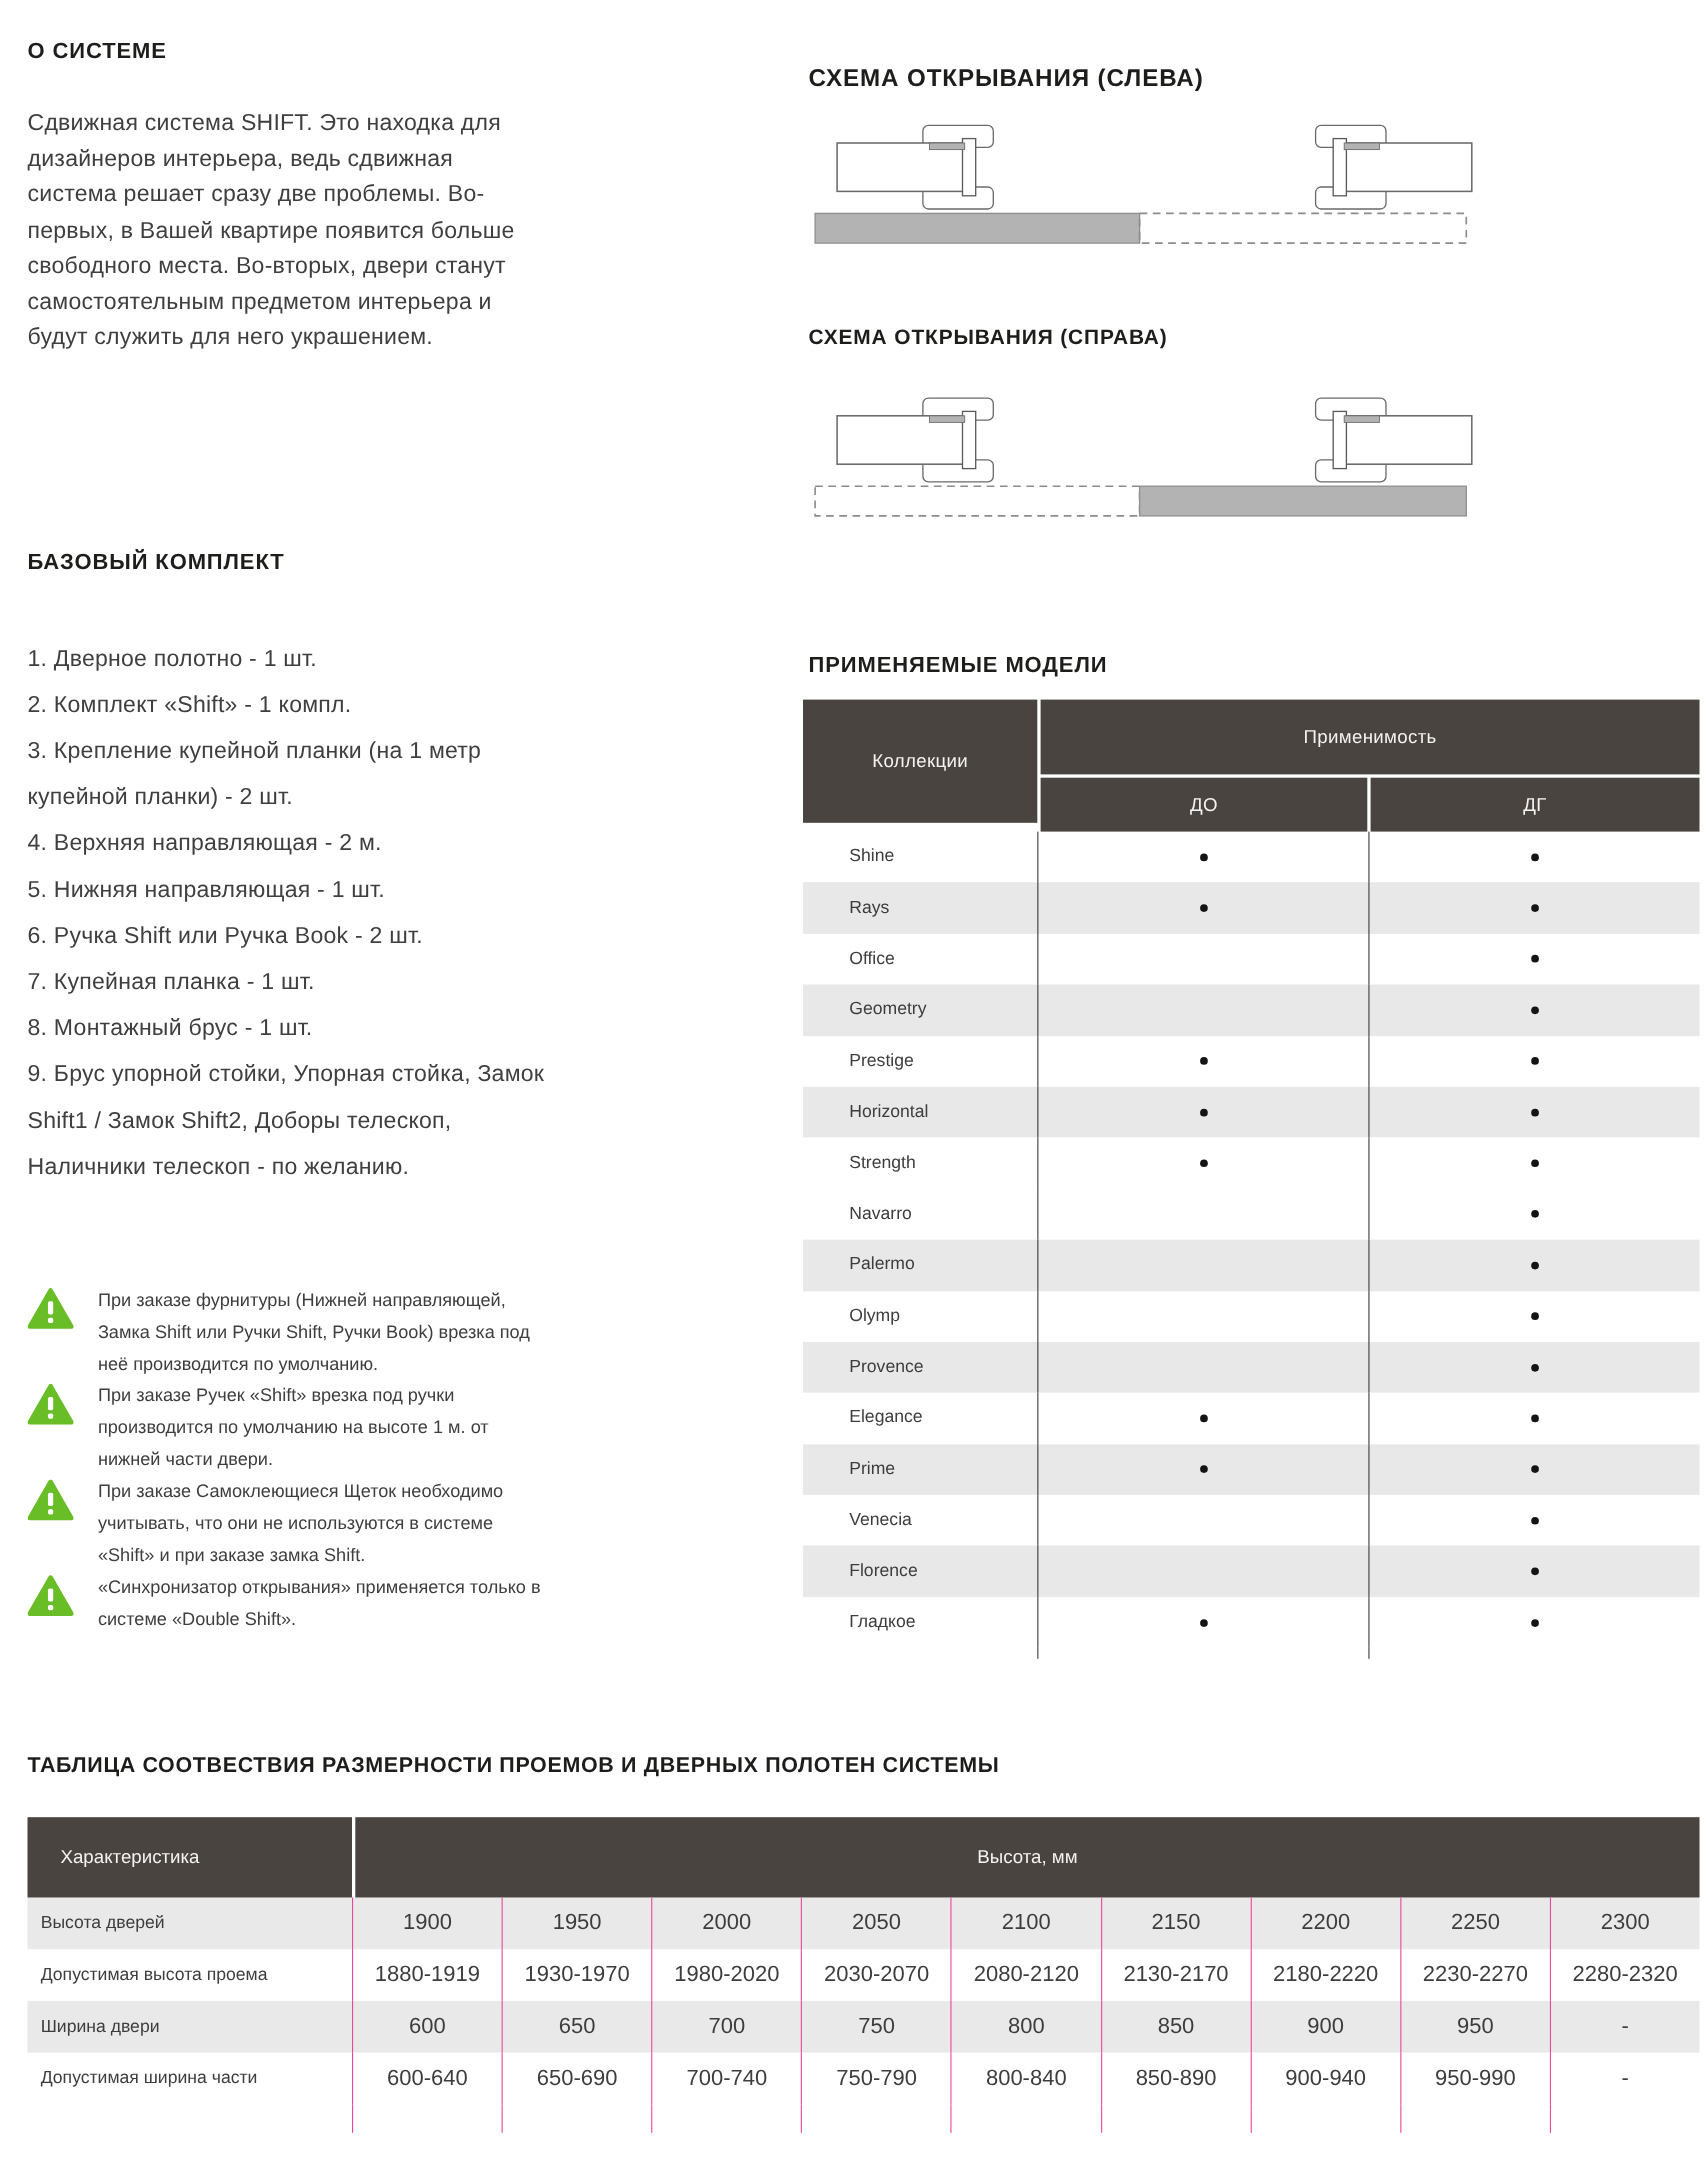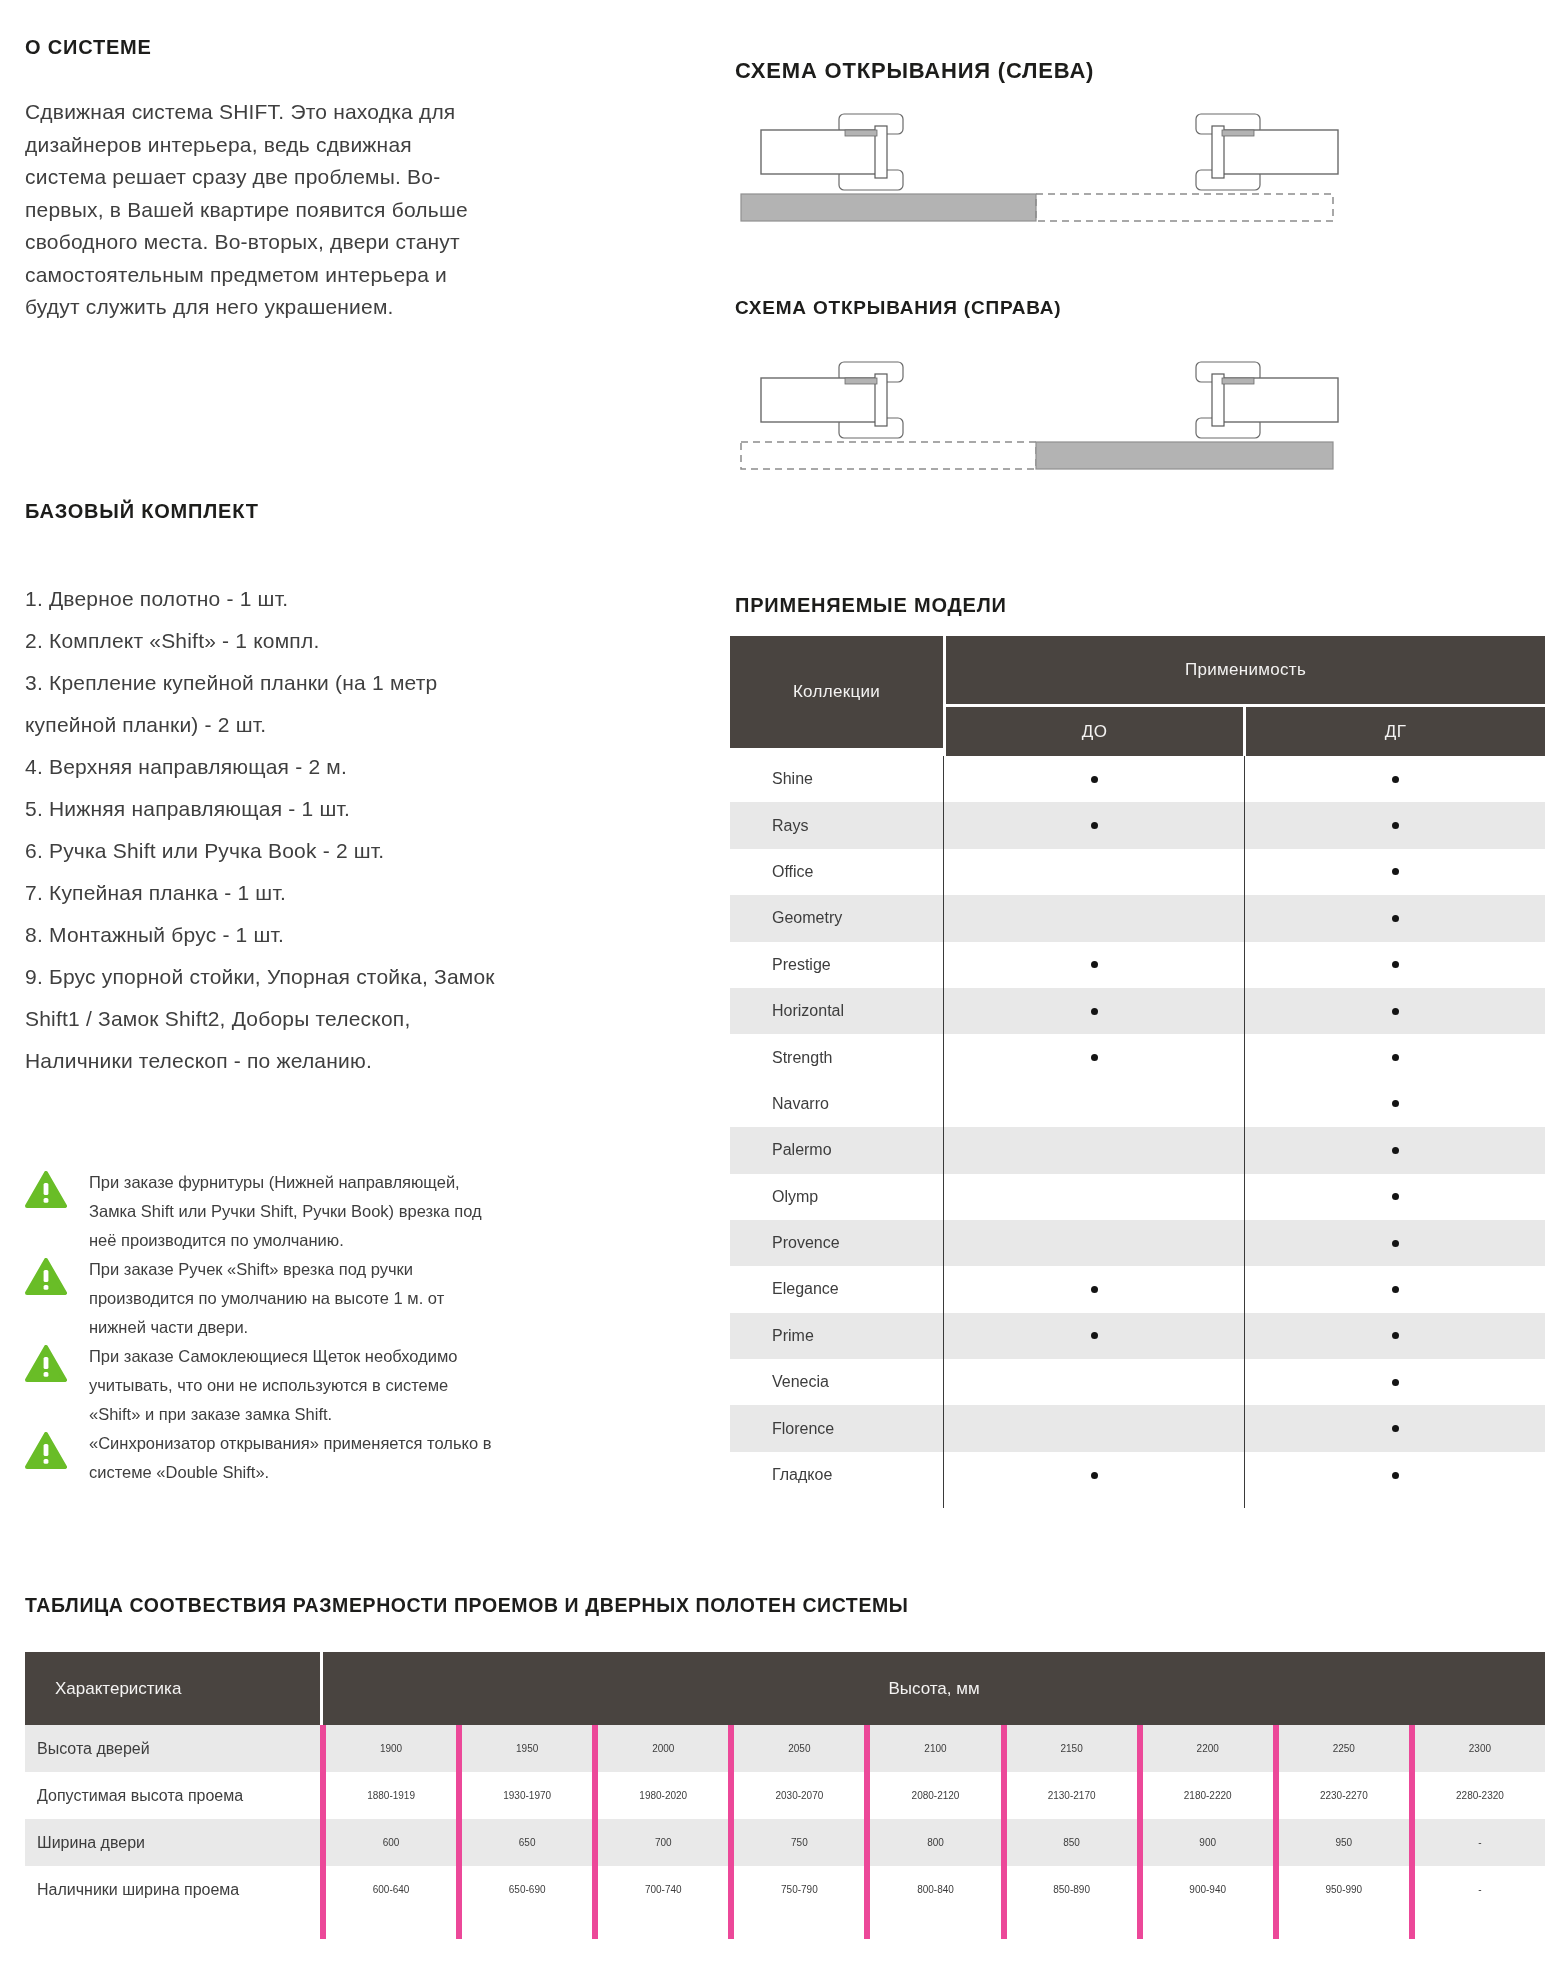--- a/index.html
+++ b/index.html
@@ -48,21 +48,21 @@
 
   
   #dims-title{left:25px;top:1594px;font-size:19.5px;letter-spacing:.6px;}
   #dims-table{left:25px;top:1652px;width:1520px;}
   .d-header{display:flex;gap:3px;height:73px;}
   .d-hlabel{width:295px;background:#494440;color:#f4f3f2;display:flex;align-items:center;padding-left:30px;box-sizing:border-box;font-size:17px;}
   .d-hgroup{flex:1;background:#494440;color:#f4f3f2;display:flex;align-items:center;justify-content:center;font-size:17px;}
   .d-row{display:grid;grid-template-columns:295px repeat(9,1fr);height:47px;}
   .d-row.shaded{background:#e9e9e9;}
   .d-label{display:flex;align-items:center;padding-left:12px;font-size:16px;color:#3d3d3d;}
-  .d-cell{display:flex;align-items:center;justify-content:center;font-size:10px;color:#3d3d3d;border-left:6px solid #ec4899;}
+  .d-cell{display:flex;align-items:center;justify-content:center;font-size:20px;color:#3d3d3d;border-left:1px solid #ec4899;}
   .d-tail{height:26px;}
   .d-tail .d-cell{background:transparent;}
 </style>
 </head>
 <body>
 
 <div class="abs h" id="about-title">О СИСТЕМЕ</div>
 <div class="abs" id="about-text">Сдвижная система SHIFT.  Это  находка для дизайнеров интерьера, ведь сдвижная система решает сразу две проблемы. Во-первых, в Вашей квартире появится больше свободного места. Во-вторых, двери станут самостоятельным предметом интерьера и будут служить для него украшением.</div>
 
 <div class="abs h" id="kit-title">БАЗОВЫЙ КОМПЛЕКТ</div>
@@ -343,21 +343,21 @@
         <div class="d-cell">650</div>
         <div class="d-cell">700</div>
         <div class="d-cell">750</div>
         <div class="d-cell">800</div>
         <div class="d-cell">850</div>
         <div class="d-cell">900</div>
         <div class="d-cell">950</div>
         <div class="d-cell">-</div>
       </div>
       <div class="d-row">
-        <div class="d-label">Наличники ширина проема</div>
+        <div class="d-label">Допустимая ширина части</div>
         <div class="d-cell">600-640</div>
         <div class="d-cell">650-690</div>
         <div class="d-cell">700-740</div>
         <div class="d-cell">750-790</div>
         <div class="d-cell">800-840</div>
         <div class="d-cell">850-890</div>
         <div class="d-cell">900-940</div>
         <div class="d-cell">950-990</div>
         <div class="d-cell">-</div>
       </div>

